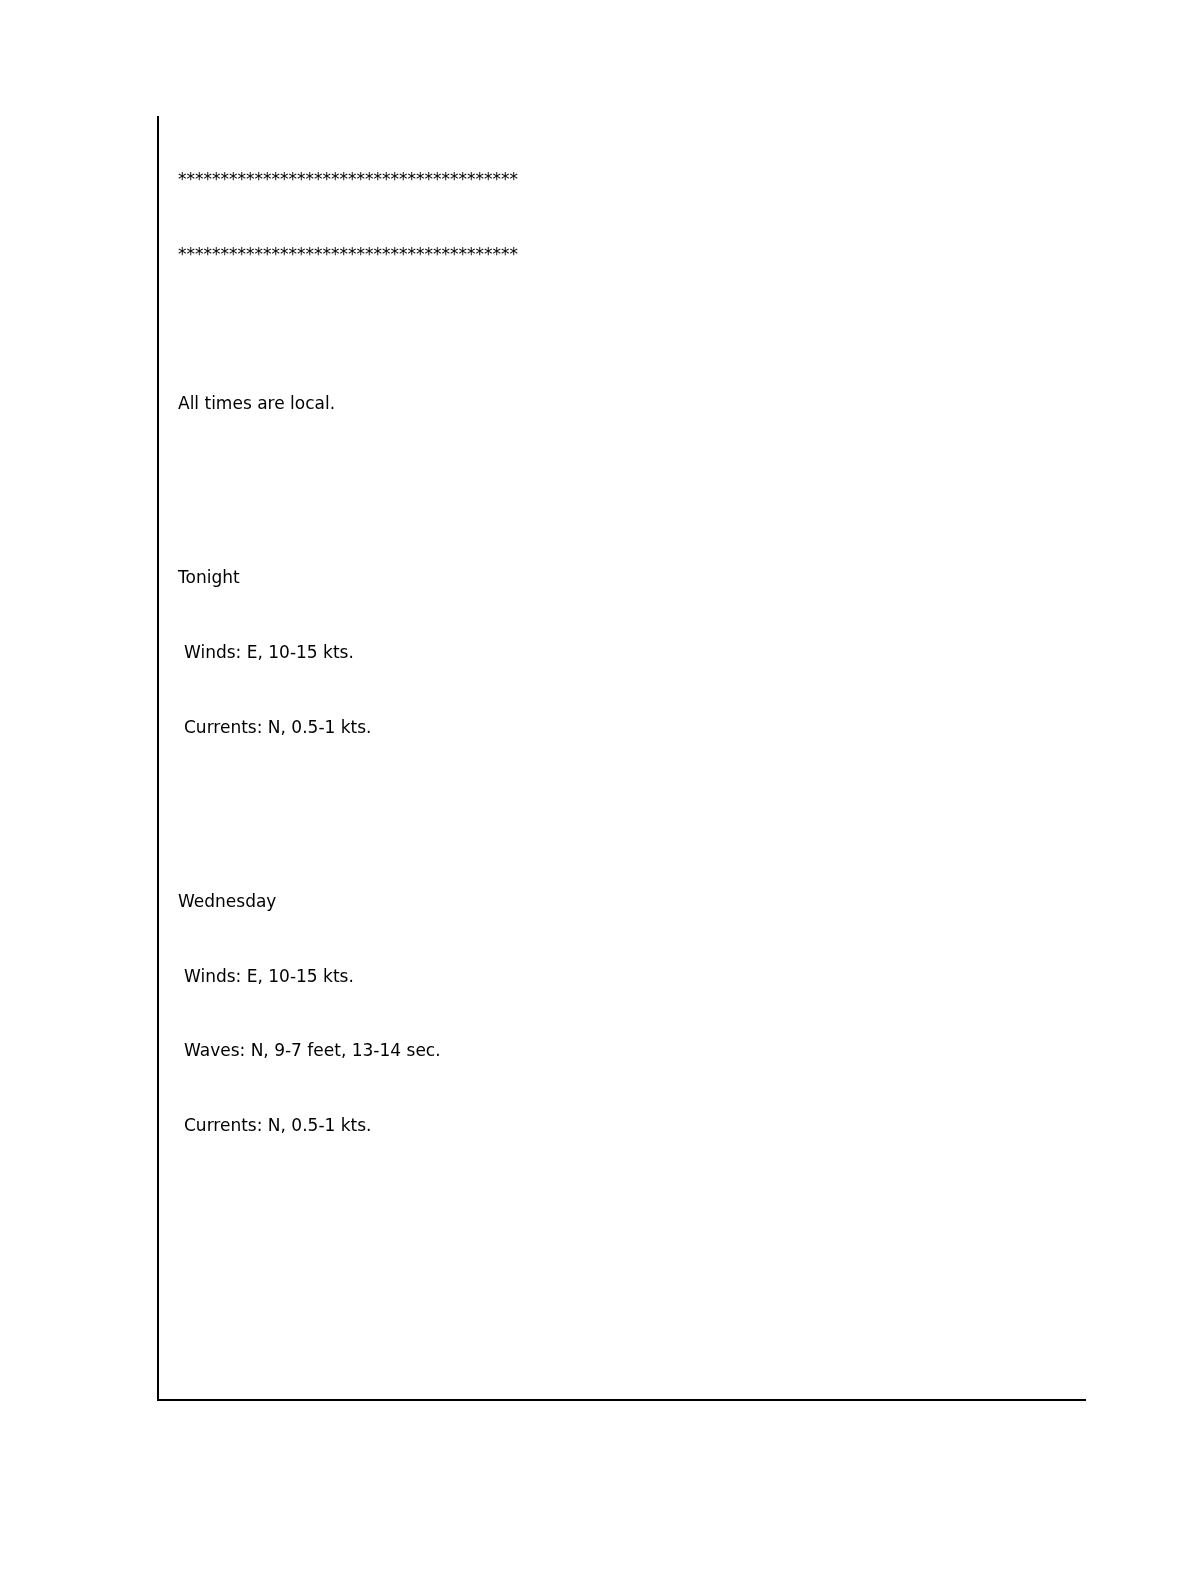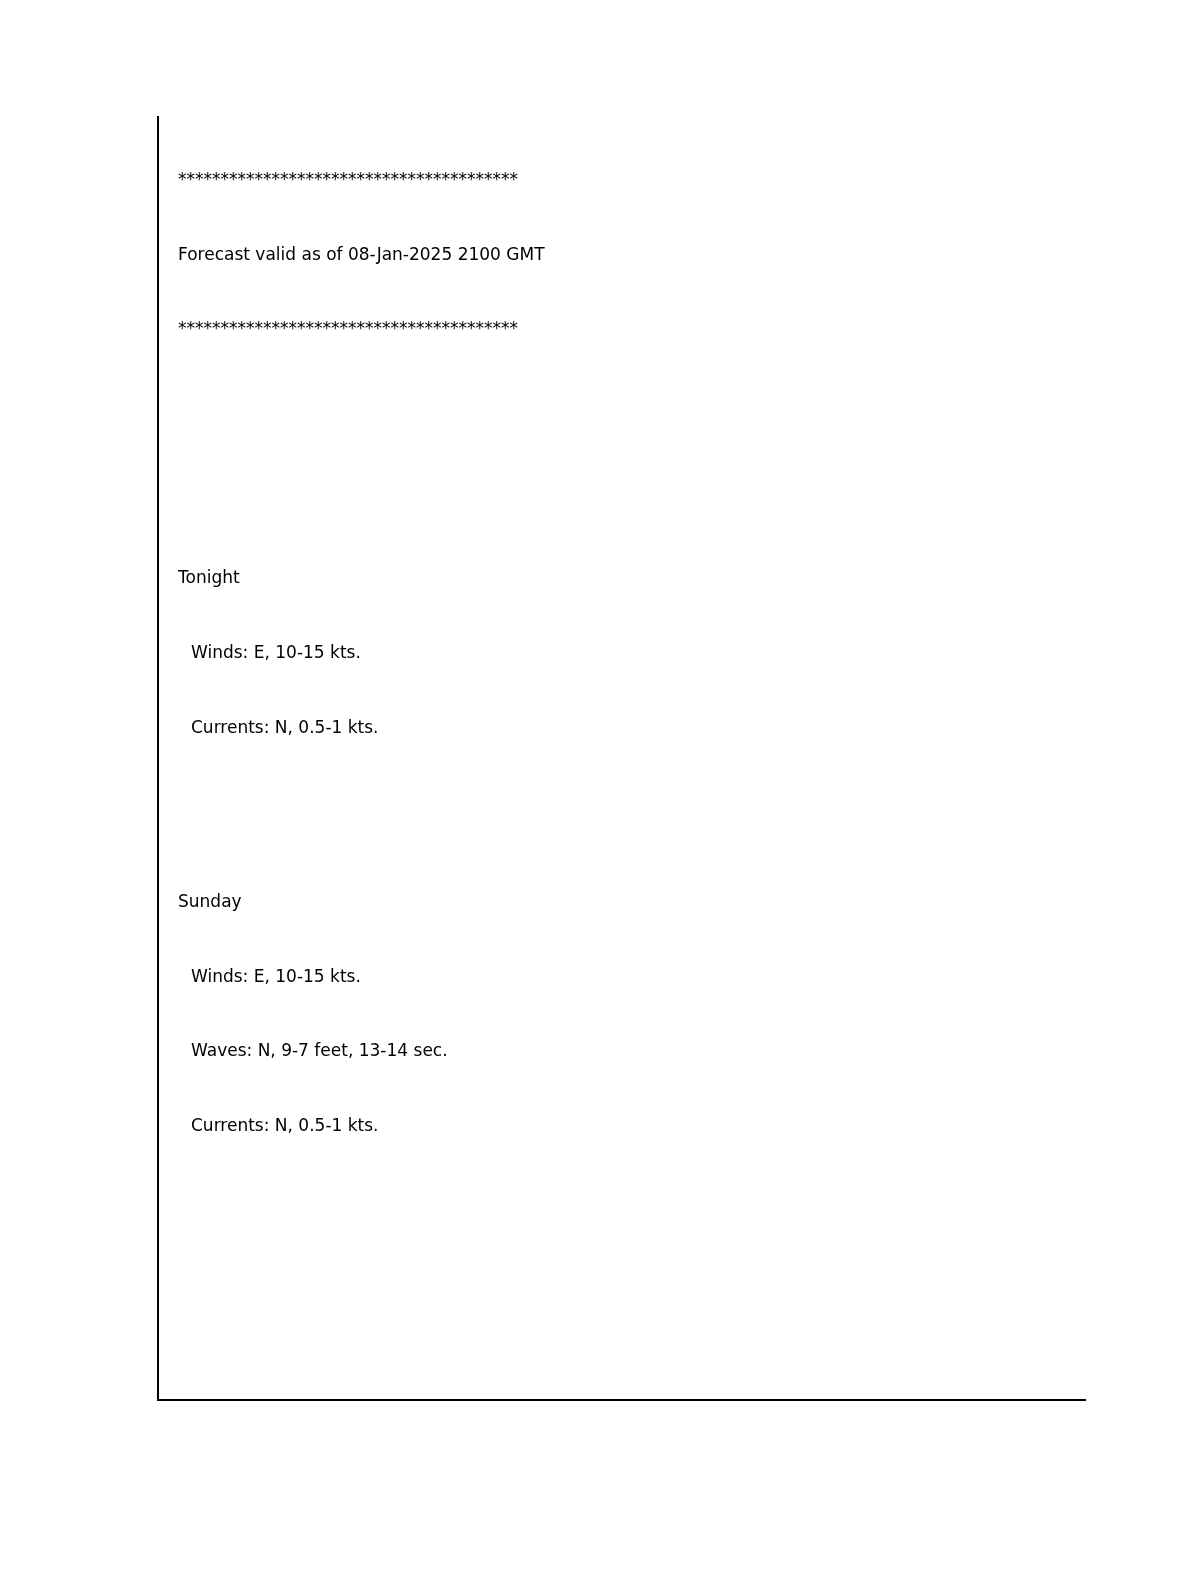--- a/index.html
+++ b/index.html
@@ -25,40 +25,40 @@
   .text-col {
     position: absolute;
     left: 178px;
     top: 117px;
     width: 980px;
     font-size: 17px;
     line-height: 24.9px;
     white-space: pre;
   }
   .line { height: 24.9px; }
-  .ind { padding-left: 6px; margin-left: 7px; }
+  .ind { padding-left: 6px; }
 </style>
 </head>
 <body>
 
 <div class="border-box"></div>
 
 <div class="text-col">
   <div class="line">****************************************</div>
-  <div class="line">Forecast valid as of 08-Jan-2025 2100 GMT</div>
   <div class="line">****************************************</div>
   <div class="line"></div>
+  <div class="line">All times are local.</div>
   <div class="line"></div>
 
   <div class="line">Tonight</div>
   <div class="line ind">Winds: E, 10-15 kts.</div>
   <div class="line ind">Currents: N, 0.5-1 kts.</div>
   <div class="line"></div>
 
-  <div class="line">Sunday</div>
+  <div class="line">Wednesday</div>
   <div class="line ind">Winds: E, 10-15 kts.</div>
   <div class="line ind">Waves: N, 9-7 feet, 13-14 sec.</div>
   <div class="line ind">Currents: N, 0.5-1 kts.</div>
   <div class="line"></div>
 
   
   
   
   
 

